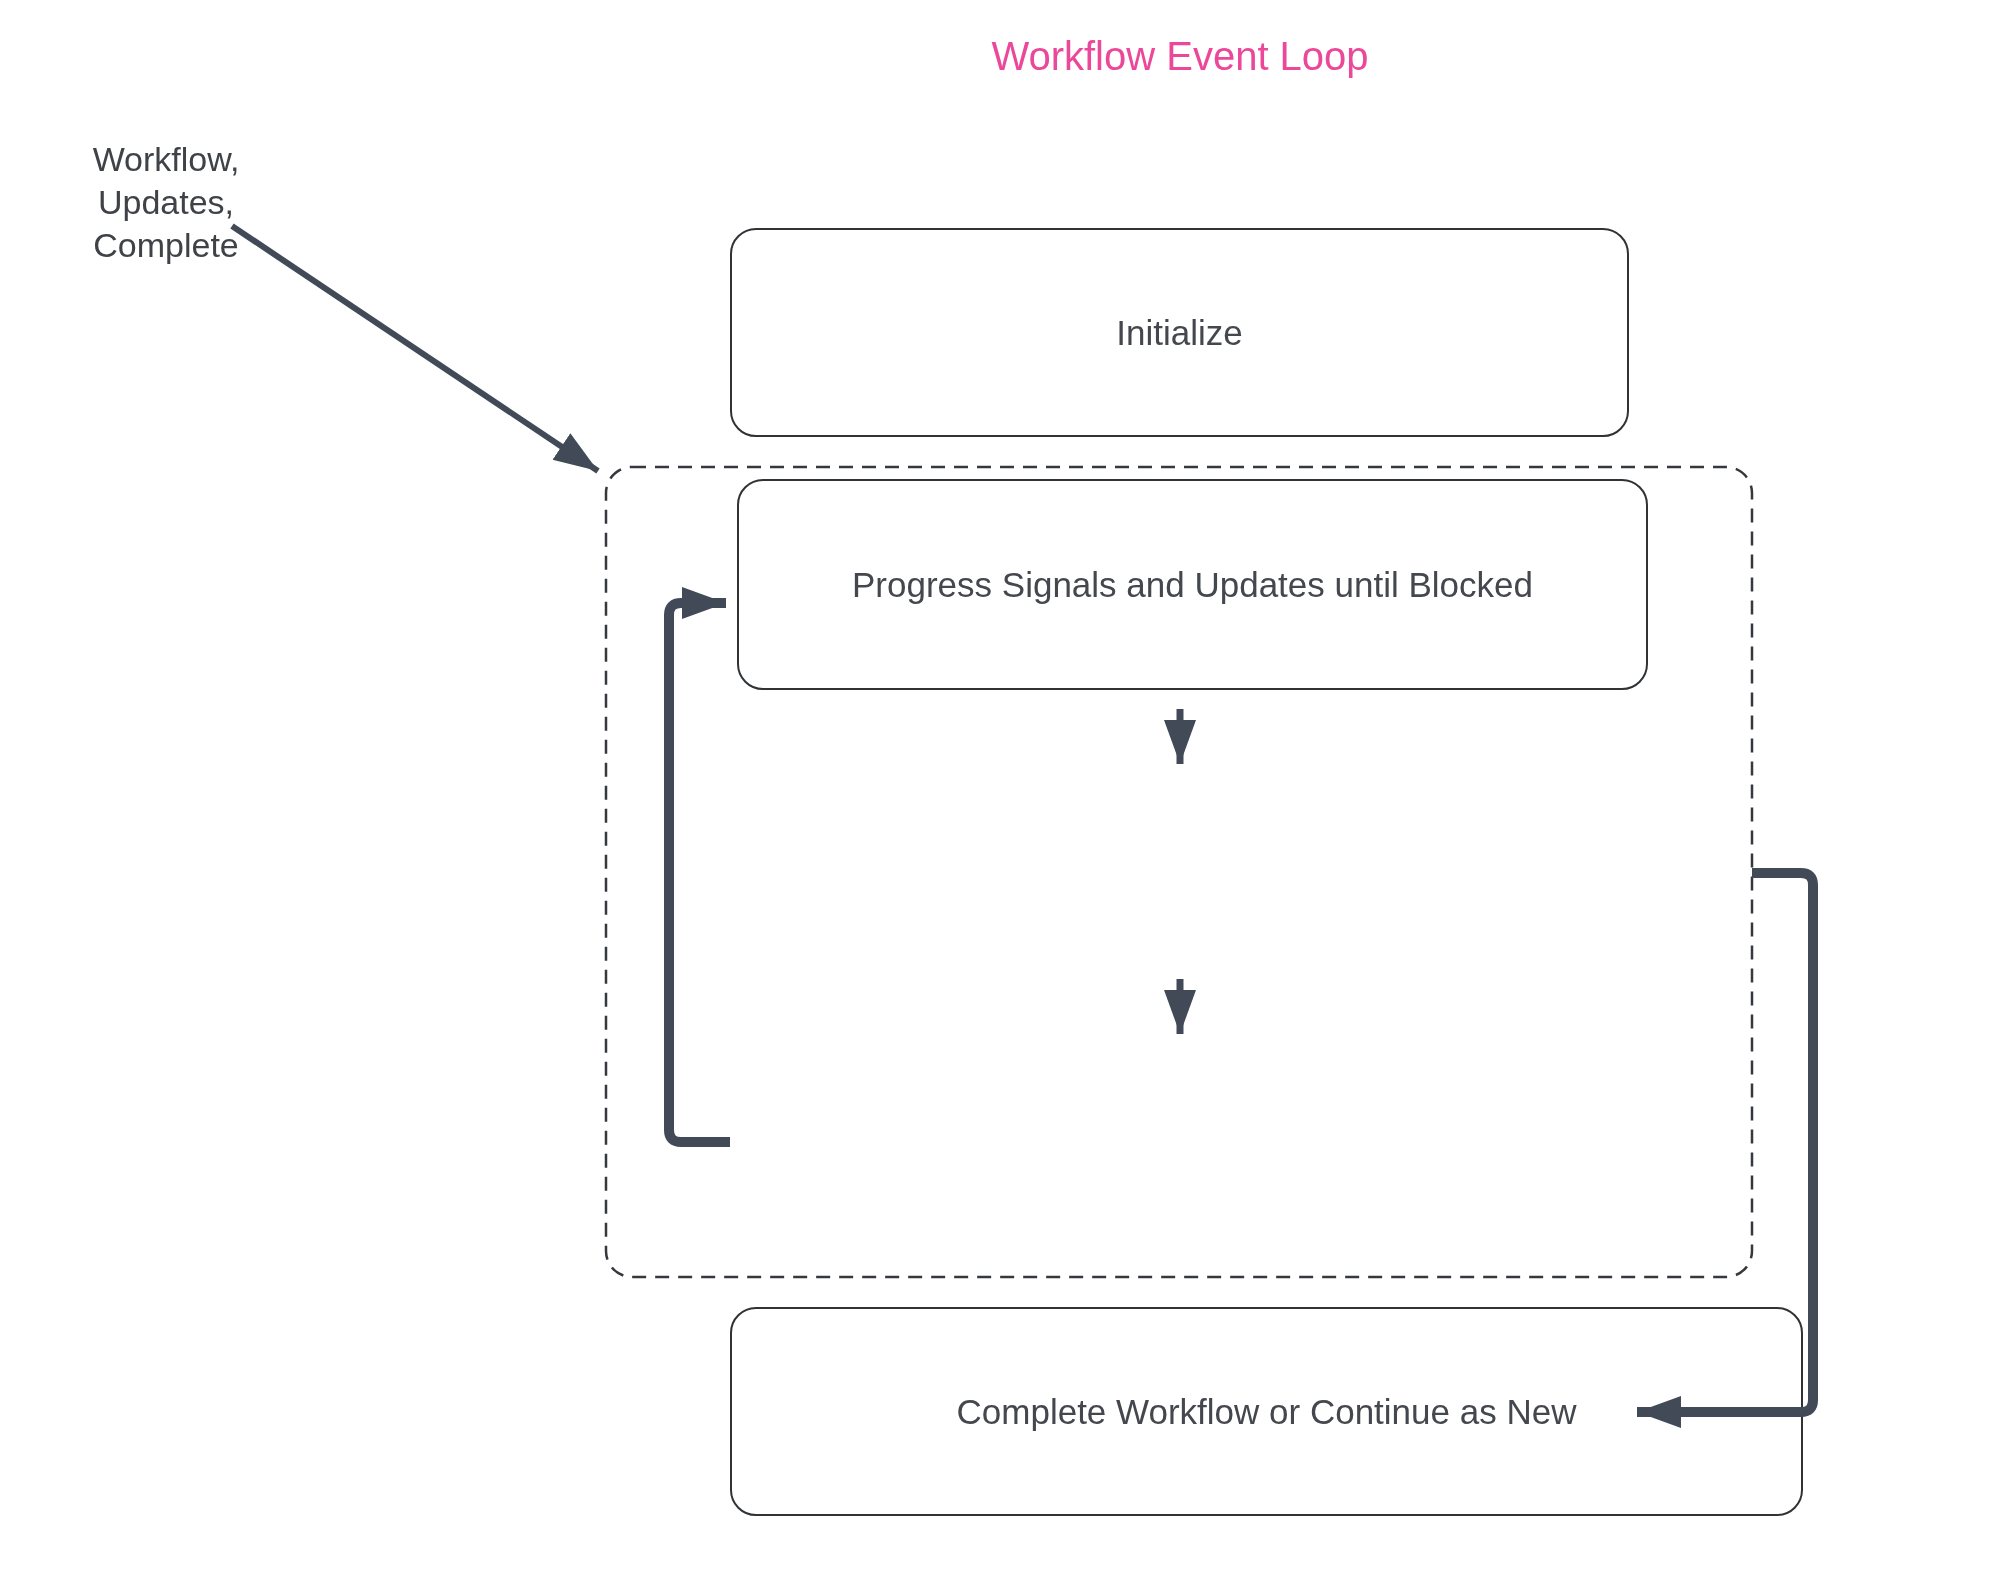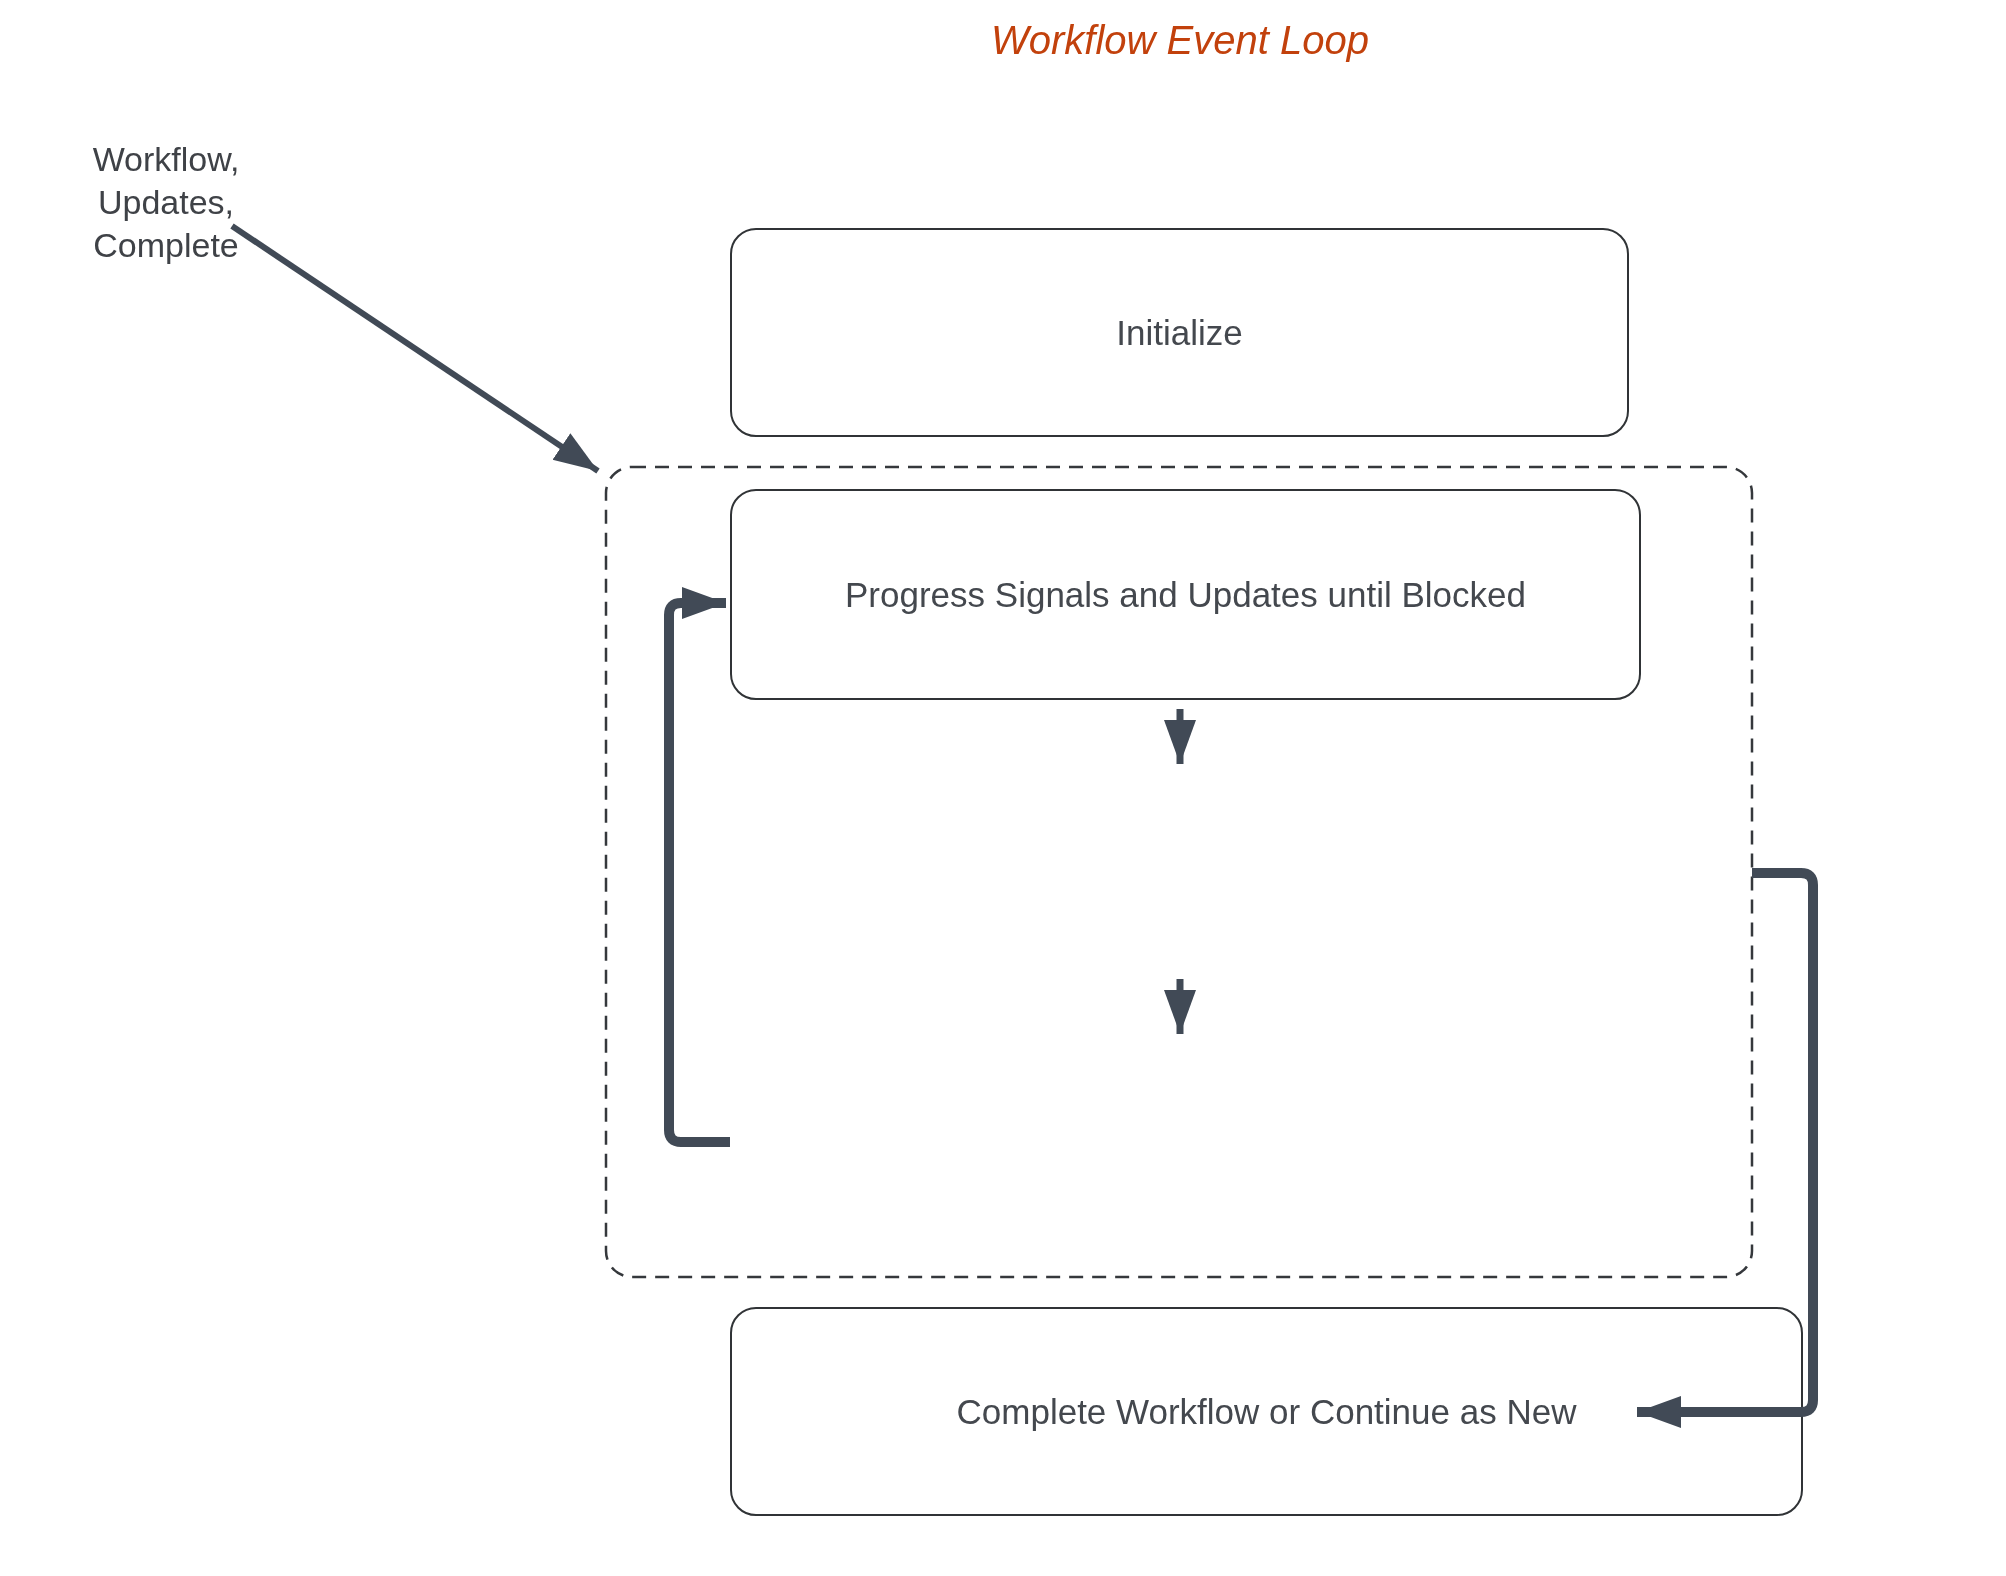--- a/index.html
+++ b/index.html
@@ -5,23 +5,23 @@
   html,body{margin:0;padding:0;background:#ffffff;}
   .canvas{
     position:relative;
     width:2006px;height:1576px;
     background:#ffffff;
     font-family:"Liberation Sans","DejaVu Sans",sans-serif;
     color:#44484e;
     overflow:hidden;
   }
   .title{
-    position:absolute;left:780px;top:18px;width:800px;
+    position:absolute;left:780px;top:34px;width:800px;
     text-align:center;
-    font-size:40px;font-style:italic;color:#c2410c;
+    font-size:40px;color:#ec4899;
     white-space:nowrap;
   }
   .ext-label{
     position:absolute;left:20px;top:138px;width:292px;
     text-align:center;
     font-size:34px;line-height:43px;color:#3f4247;
   }
   .node{
     position:absolute;
     box-sizing:border-box;
@@ -29,21 +29,21 @@
     border:2px solid #303336;
     border-radius:26px;
     display:flex;align-items:center;justify-content:center;
     text-align:right;
     font-size:35px;color:#44484e;
     padding:0 30px;
   }
   .outer{left:730px;width:899px;height:209px;}
   .inner{left:730px;width:911px;height:211px;}
   #n-initialize{top:228px;}
-  #n-progress-signals{top:489px;}
+  #n-progress-signals{top:479px;margin-left:7px;}
   #n-progress-workflow{top:768px;}
   #n-execute-queries{top:1038px;}
   #n-complete-workflow{top:1307px;width:1073px;}
   .overlay{
     position:absolute;left:0;top:0;width:2006px;height:1576px;
     pointer-events:none;
   }
 </style>
 </head>
 <body>

